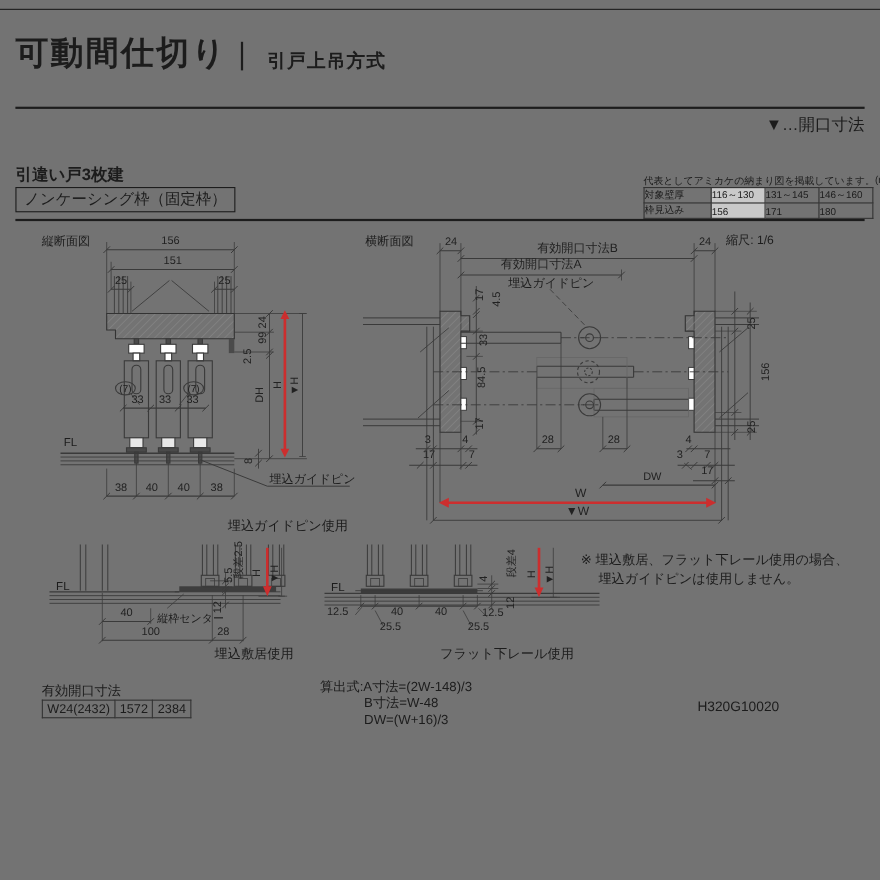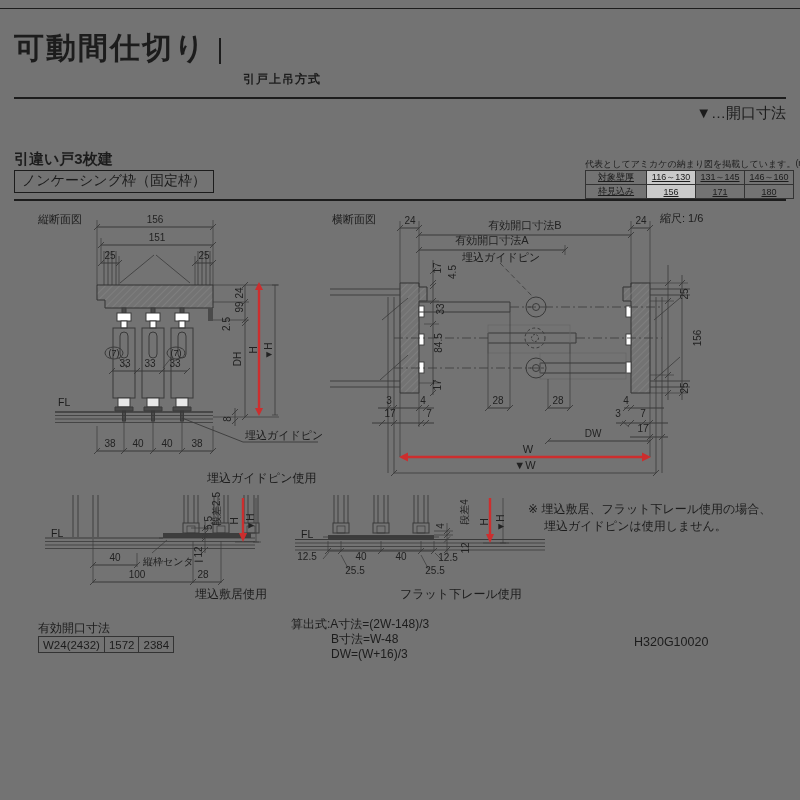--- a/index.html
+++ b/index.html
@@ -5,26 +5,26 @@
   html,body{margin:0;padding:0;background:#fff;}
   #page{position:relative;width:800px;height:800px;background:#737373;overflow:hidden;
         font-family:"Liberation Sans","DejaVu Sans",sans-serif;color:#1c1c1c;}
   .abs{position:absolute;}
   .lt{position:absolute;white-space:nowrap;}
   .dim{position:absolute;transform:translate(-50%,-100%);font-size:10px;white-space:nowrap;color:#222;}
   .dimv{position:absolute;transform:translate(-50%,-50%) rotate(-90deg);font-size:10px;white-space:nowrap;color:#222;}
   .ctr{position:absolute;transform:translate(-50%,-50%);white-space:nowrap;}
   .rule{position:absolute;background:#1c1c1c;}
   .title{font-size:30px;font-weight:bold;letter-spacing:2px;}
-  .subtitle{font-size:12px;font-weight:bold;letter-spacing:1px;margin-top:27px;}
+  .subtitle{font-size:17px;font-weight:bold;letter-spacing:1px;}
   .sec-title{font-size:15px;font-weight:bold;}
   .frame-box{font-size:14px;border:1.3px solid #1c1c1c;padding:1px 7px 2px 7px;}
   table{border-collapse:collapse;}
   .wt{font-size:9px;}
-  .wt td{border:1px solid #333;text-align:center;padding:0;height:13px;text-decoration:underline;}
+  .wt td{border:1px solid #333;padding:0;height:13px;}
   .wt .shade{background:#c9c9c9;}
   .ot{font-size:11.5px;}
   .ot td{border:1px solid #333;text-align:center;padding:0 4px;height:15px;}
   .cap{font-size:12px;}
   .note{font-size:12px;line-height:17px;}
   .fx{font-size:12px;line-height:15px;}
   svg{position:absolute;overflow:visible;}
 </style>
 </head>
 <body>

